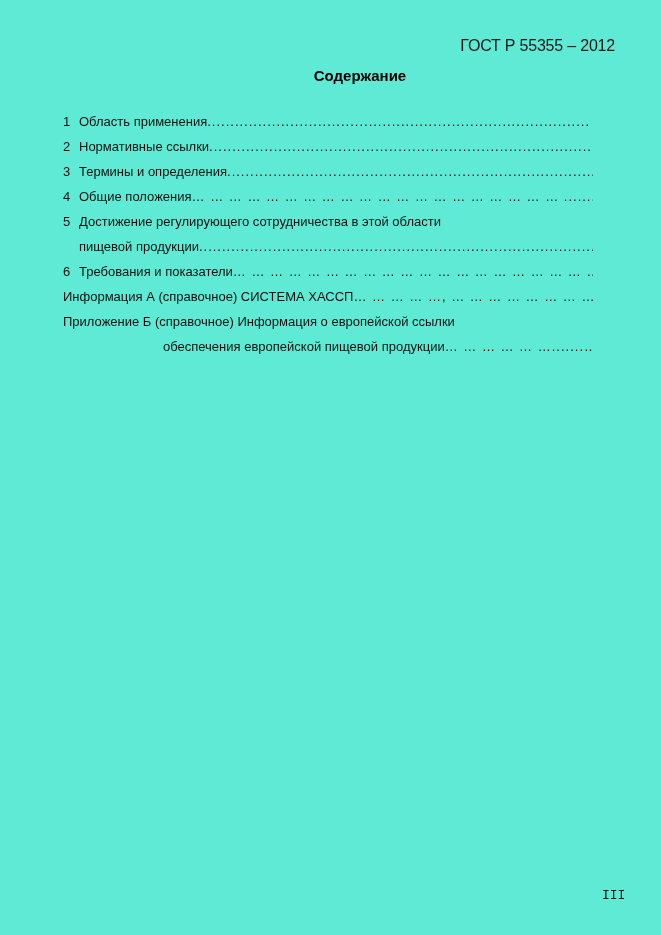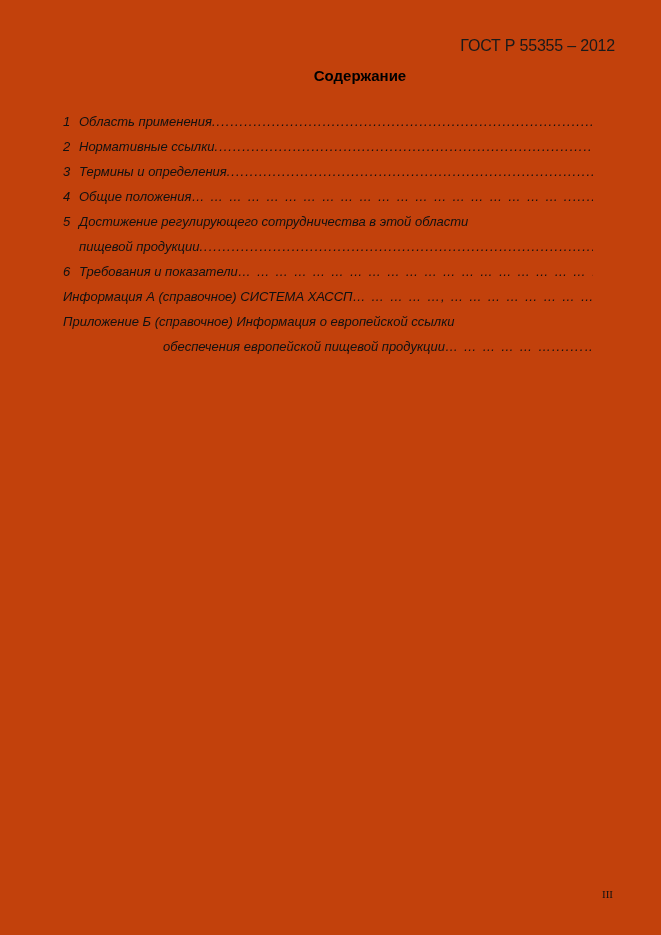--- a/index.html
+++ b/index.html
@@ -13,21 +13,21 @@
       position: relative;
       overflow: hidden;
       font-family: "Liberation Sans", "DejaVu Sans", sans-serif;
       color: #111111;
     }
     .page {
       position: absolute;
       left: 0; top: 0;
       width: 661px;
       height: 935px;
-      background: #c2410c;
+      background: #5eead4;
     }
     .header-code {
       position: absolute;
       top: 37px;
       right: 46px;
       font-size: 16px;
       letter-spacing: -0.2px;
       color: #1a1a1a;
     }
     .title {
@@ -38,21 +38,20 @@
       text-align: center;
       font-size: 15px;
       font-weight: bold;
       color: #000;
     }
     .toc {
       position: absolute;
       top: 112px;
       left: 63px;
       width: 530px;
-      font-style: italic;
     }
     .toc-line {
       position: relative;
       height: 25px;
       font-size: 13px;
       line-height: 20px;
       white-space: nowrap;
       overflow: hidden;
     }
     .toc-line .num {
@@ -61,22 +60,22 @@
     }
     .toc-line .leader {
       letter-spacing: 1px;
     }
     .indent-1 { padding-left: 16px; }
     .indent-2 { padding-left: 100px; }
     .page-number {
       position: absolute;
       top: 888px;
       left: 602px;
-      font-family: Liberation Serif, serif;
-      font-size: 11px;
+      font-family: Liberation Mono, monospace;
+      font-size: 13px;
       color: #111;
     }
   </style>
 </head>
 <body>
 
 <div class="page">
   <div class="header-code">ГОСТ Р 55355 – 2012</div>
   <div class="title">Содержание</div>
 

